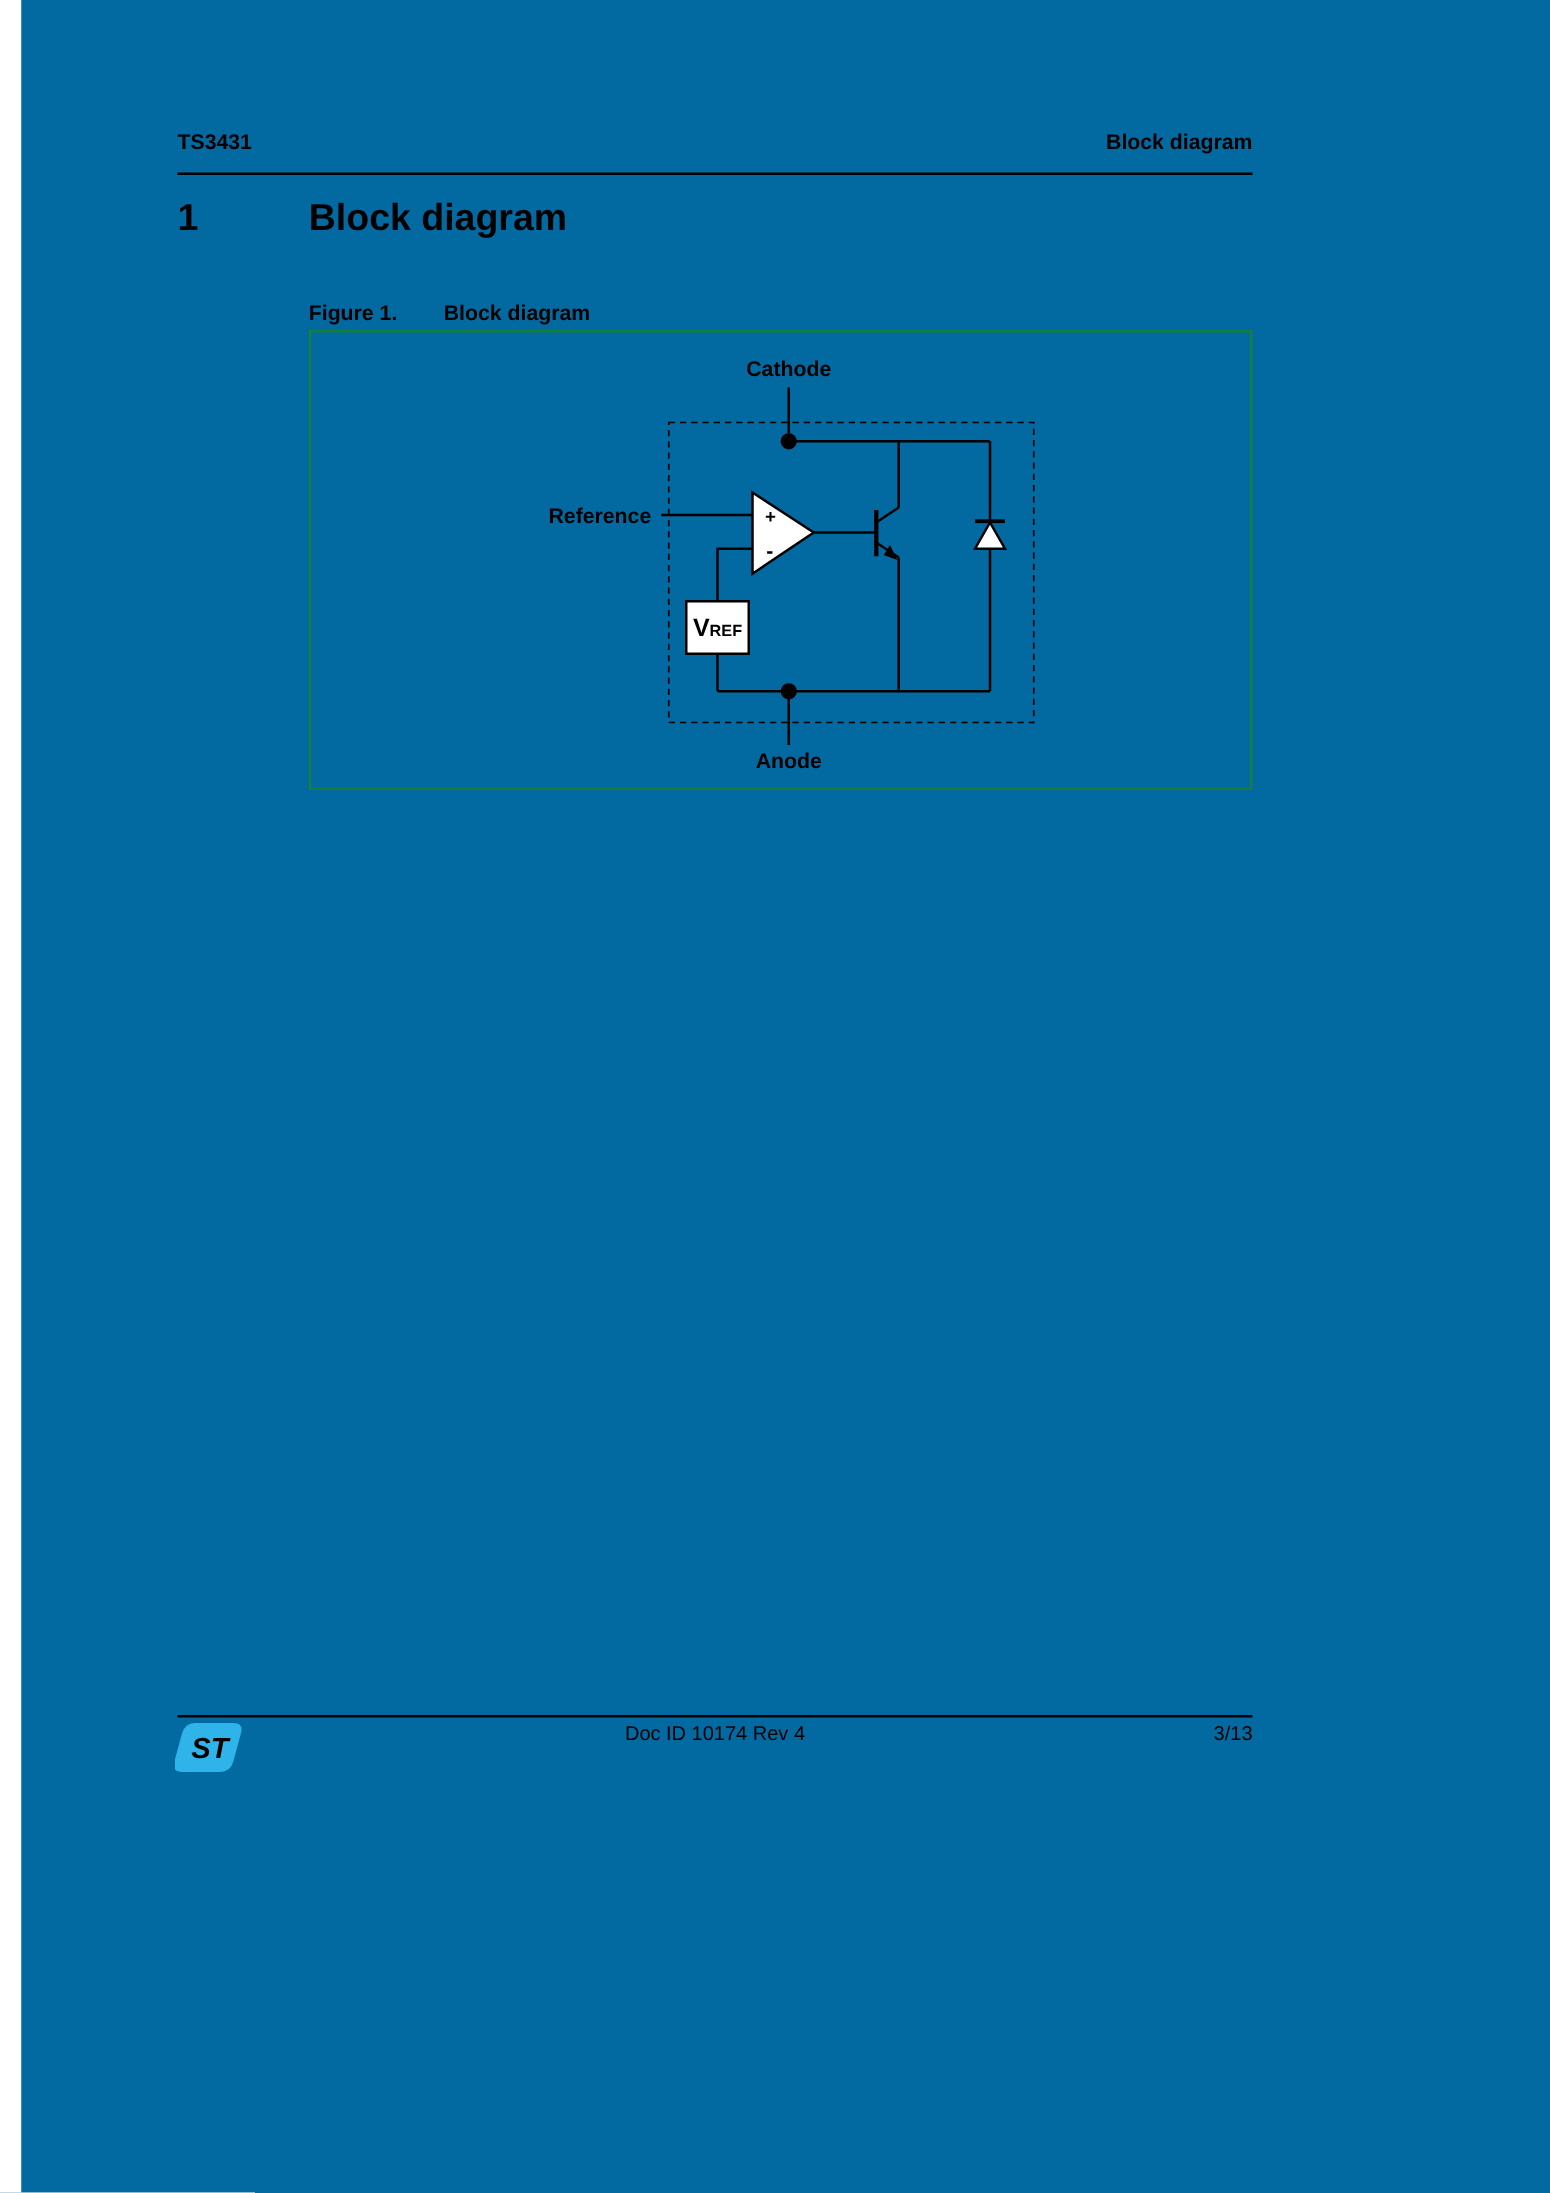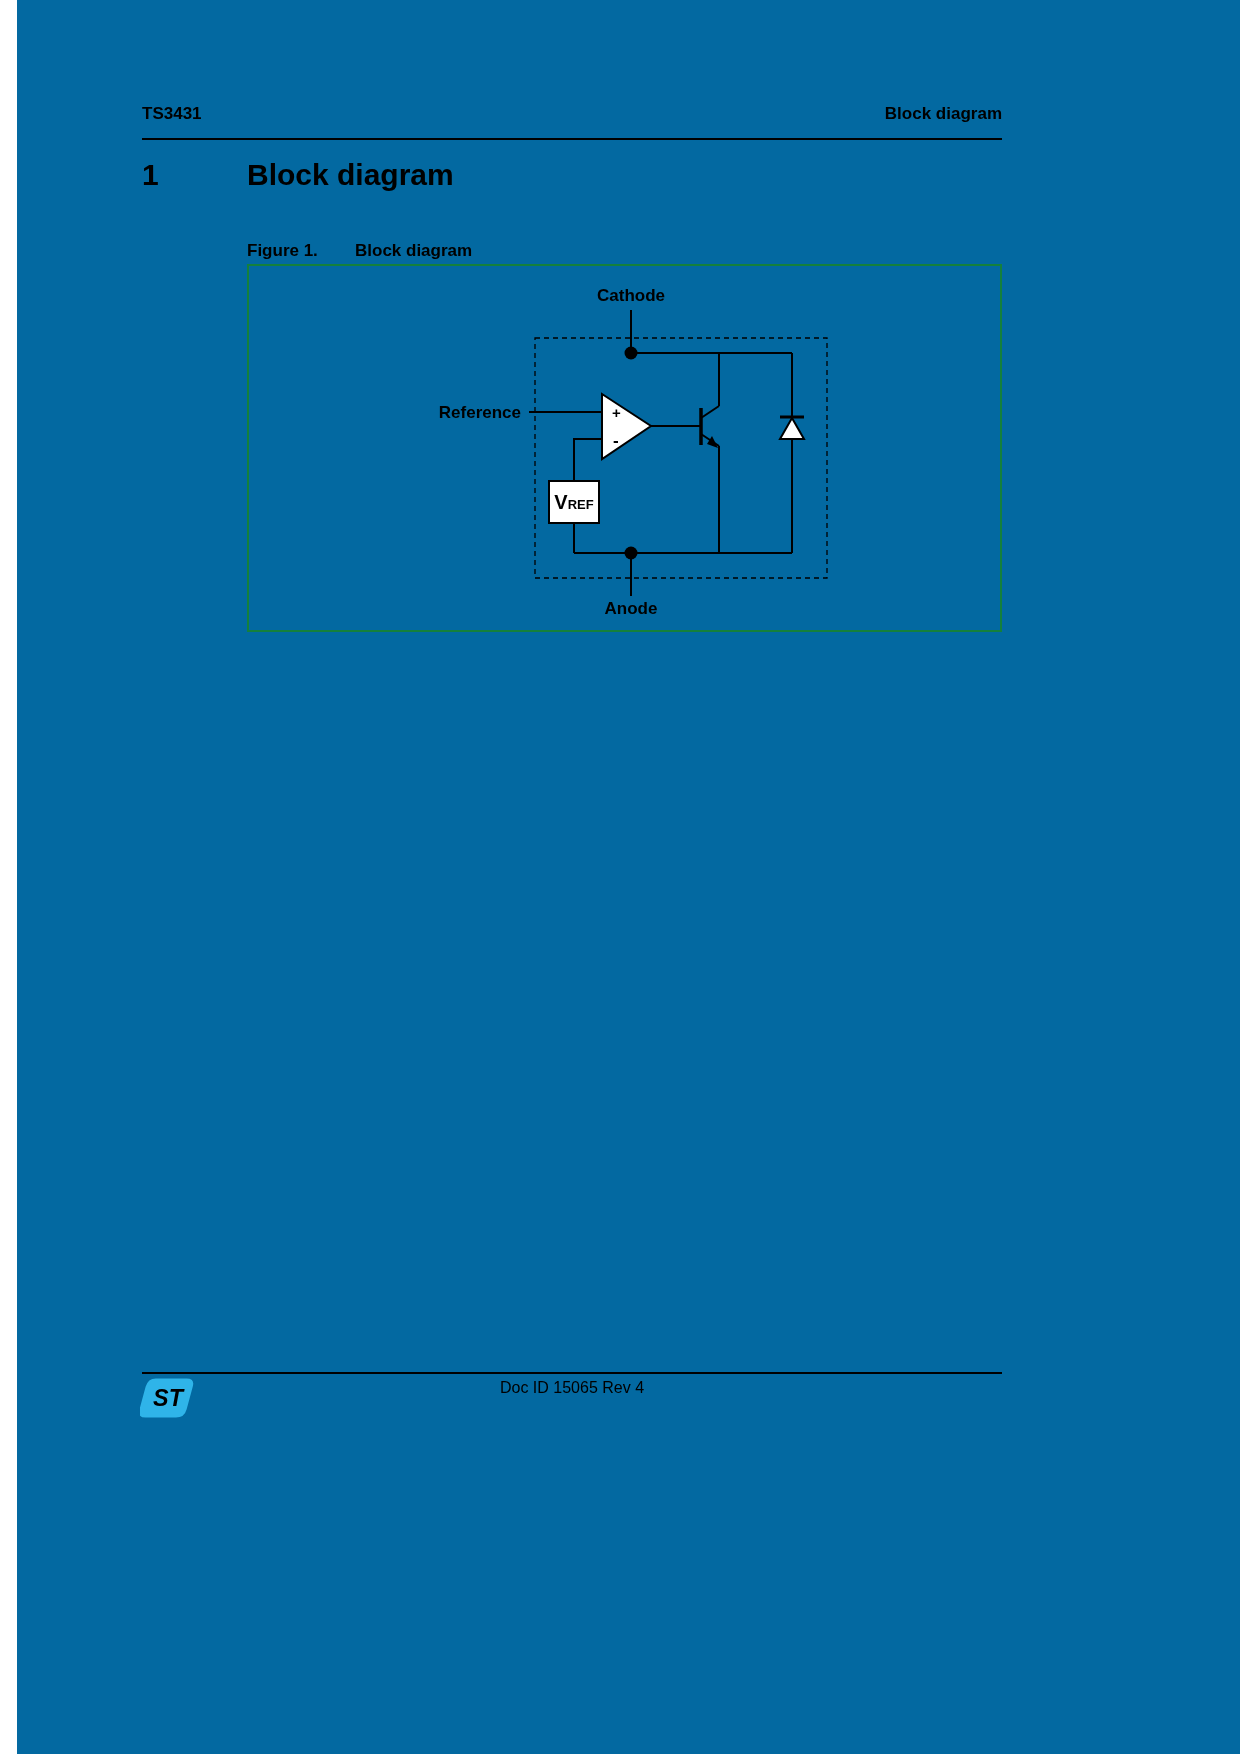--- a/index.html
+++ b/index.html
@@ -85,15 +85,16 @@
     </svg>
   </div>
 
   <div class="abs ftr-rule"></div>
   <div class="abs logo">
     <svg viewBox="0 0 60 46" width="56" height="44">
       <path d="M17 2 h33 q9 0 6.5 9 l-6.5 24 q-2.5 9 -11.5 9 H6 q-9 0 -6.5 -9 L6 11 Q8.5 2 17 2 z" fill="#2fb4e9"></path>
       <text x="30" y="32" text-anchor="middle" font-size="25" font-style="italic" fill="#ffffff">ST</text>
     </svg>
   </div>
-  <div class="abs ftr-center">Doc ID 15065 Rev 4</div>
+  <div class="abs ftr-center">Doc ID 10174 Rev 4</div>
+  <div class="abs ftr-right">3/13</div>
 
 </div>
 
 </body></html>

